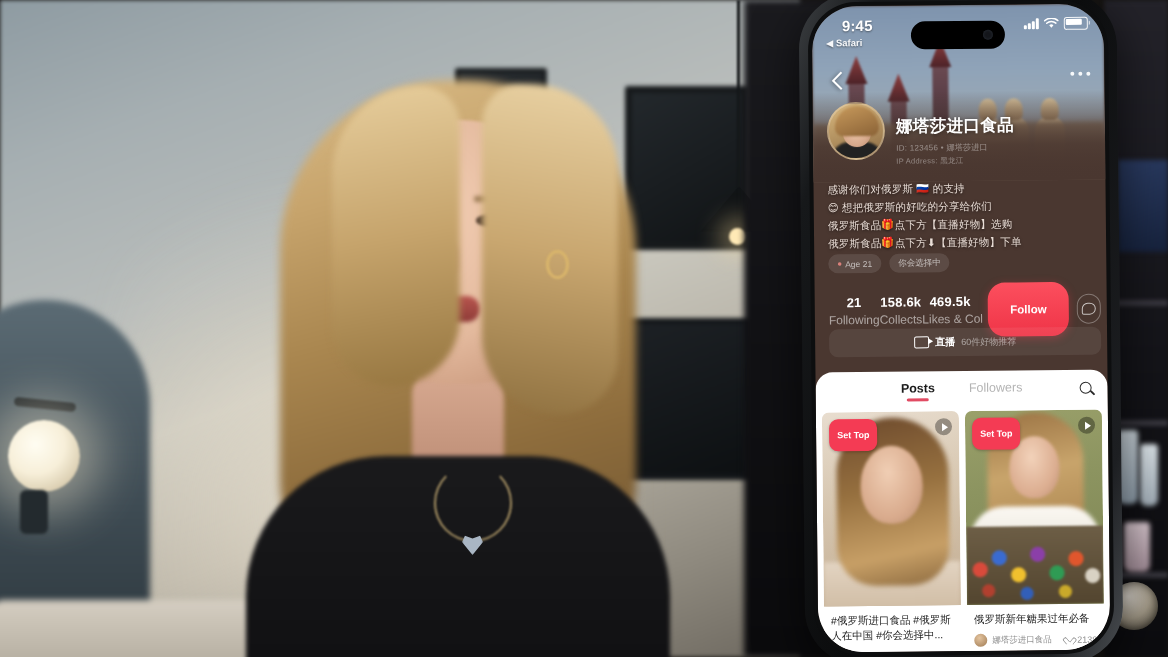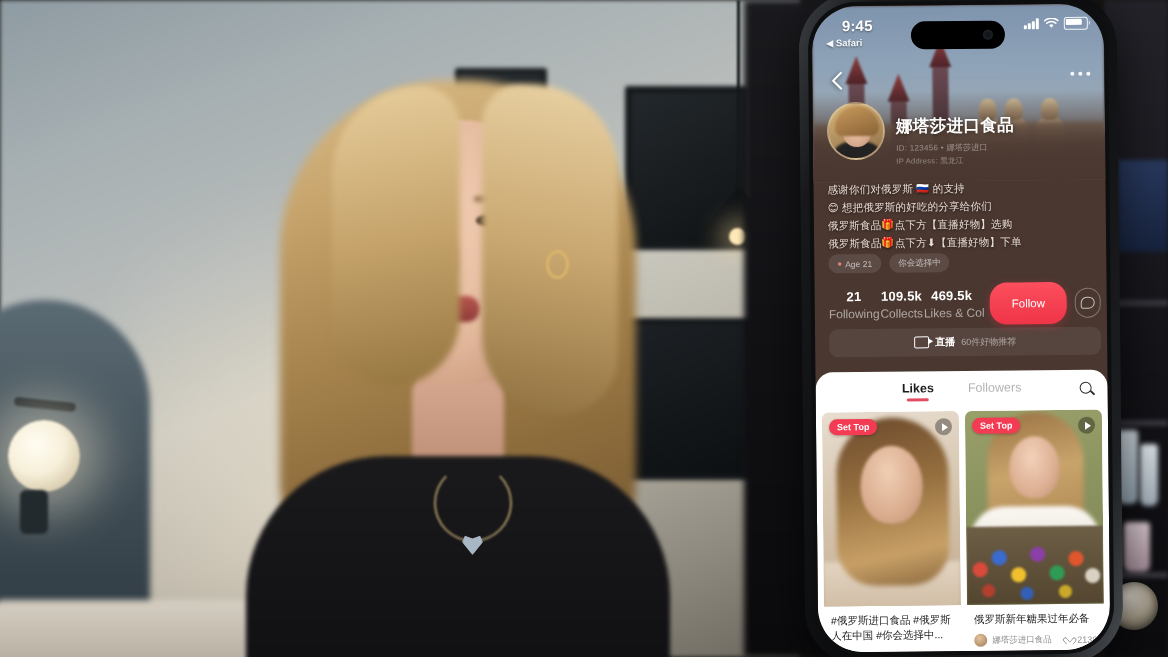--- a/index.html
+++ b/index.html
@@ -187,21 +187,21 @@
        padding:3.5px 9px;border-radius:11px;display:flex;align-items:center;gap:3px;white-space:nowrap;}
   .tag .pin{color:#d9807a;font-size:8px;}
 
   
   .stats{position:absolute;left:14px;top:278px;width:272px;z-index:25;display:flex;align-items:center;}
   .stat{width:52px;text-align:center;}
   .stat .n{color:#fff;font-size:13px;font-weight:bold;letter-spacing:.2px;}
   .stat .l{color:rgba(255,255,255,.55);font-size:12px;margin-top:3px;white-space:nowrap;}
   .stat.mid{width:56px;}
   .follow-btn{margin-left:10px;background:linear-gradient(180deg,#fc4f5e,#ef3447);color:#fff;
-       font-size:11.5px;font-weight:normal;padding:15px 22px;border-radius:17px;border:none;cursor:pointer;
+       font-size:11.5px;font-weight:bold;padding:21px 22px;border-radius:17px;border:none;cursor:pointer;
        box-shadow:0 2px 8px rgba(239,52,71,.35);}
   .msg-btn{margin-left:8px;width:30px;height:28px;border-radius:15px;border:1.4px solid rgba(255,255,255,.32);
        display:flex;align-items:center;justify-content:center;cursor:pointer;}
   .msg-btn i{width:12px;height:10px;border:1.4px solid rgba(255,255,255,.7);border-radius:6px 6px 6px 2px;display:block;}
 
   
   .live-bar{position:absolute;left:14px;top:323px;width:272px;height:28px;z-index:25;
        background:rgba(255,255,255,.07);border-radius:9px;display:flex;align-items:center;justify-content:center;gap:6px;cursor:pointer;}
   .live-ico{width:13px;height:10px;border:1.5px solid #fff;border-radius:2px;position:relative;}
   .live-ico::after{content:"";position:absolute;right:-5px;top:1px;border-left:5px solid #fff;
@@ -247,21 +247,21 @@
         radial-gradient(circle at 38% 62%,#f0c02e 0 7px,transparent 8px),
         radial-gradient(circle at 52% 36%,#8b3fa8 0 7px,transparent 8px),
         radial-gradient(circle at 66% 60%,#2f9b54 0 7px,transparent 8px),
         radial-gradient(circle at 80% 42%,#e0562d 0 7px,transparent 8px),
         radial-gradient(circle at 92% 64%,#d9d2c4 0 7px,transparent 8px),
         radial-gradient(circle at 16% 82%,#b1402f 0 6px,transparent 7px),
         radial-gradient(circle at 44% 86%,#325fb8 0 6px,transparent 7px),
         radial-gradient(circle at 72% 84%,#caa92a 0 6px,transparent 7px),
         linear-gradient(180deg,#6d5e46,#53452f);}
   .settop{position:absolute;left:7px;top:7px;background:#f43b54;color:#fff;font-size:9px;font-weight:bold;
-      padding:3px 8px;border-radius:9px;box-shadow:0 1px 3px rgba(0,0,0,.25);}
+      padding:11px 8px;border-radius:9px;box-shadow:0 1px 3px rgba(0,0,0,.25);}
   .playbtn{position:absolute;right:7px;top:7px;width:17px;height:17px;border-radius:50%;
       background:rgba(0,0,0,.34);display:flex;align-items:center;justify-content:center;cursor:pointer;}
   .playbtn::after{content:"";border-left:6px solid #fff;border-top:4px solid transparent;
       border-bottom:4px solid transparent;margin-left:2px;}
   .cap{padding:7px 7px 0 7px;}
   .cap-txt{font-size:10.5px;line-height:15px;color:#1d1d1d;}
   .cap-foot{display:flex;align-items:center;margin-top:7px;gap:5px;}
   .cap-av{width:13px;height:13px;border-radius:50%;flex:0 0 13px;
       background:radial-gradient(circle at 40% 32%,#e4c49f,#9e7a52);}
   .cap-user{font-size:8.5px;color:#8d8d8d;white-space:nowrap;overflow:hidden;text-overflow:ellipsis;}
@@ -406,42 +406,42 @@
             <span>你会选择中</span>
           </span>
         </div>
 
         <div class="stats">
           <div class="stat">
             <div class="n">21</div>
             <div class="l">Following</div>
           </div>
           <div class="stat mid">
-            <div class="n">109.5k</div>
+            <div class="n">158.6k</div>
             <div class="l">Collects</div>
           </div>
           <div class="stat mid">
             <div class="n">469.5k</div>
             <div class="l">Likes &amp; Col</div>
           </div>
           <button class="follow-btn">Follow</button>
           <div class="msg-btn">
             <i></i>
           </div>
         </div>
 
         <div class="live-bar">
           <span class="live-ico"></span>
           <span class="live-lbl">直播</span>
           <span class="live-sub">60件好物推荐</span>
         </div>
 
         <div class="sheet">
           <div class="tabs">
-            <div class="tab active">Likes</div>
+            <div class="tab active">Posts</div>
             <div class="tab">Followers</div>
             <div class="search-ico"></div>
           </div>
 
           <div class="grid">
 
             <div class="card">
               <div class="thumb t-a">
                 <span class="th-body ba"></span>
                 <span class="th-hair ha"></span>

